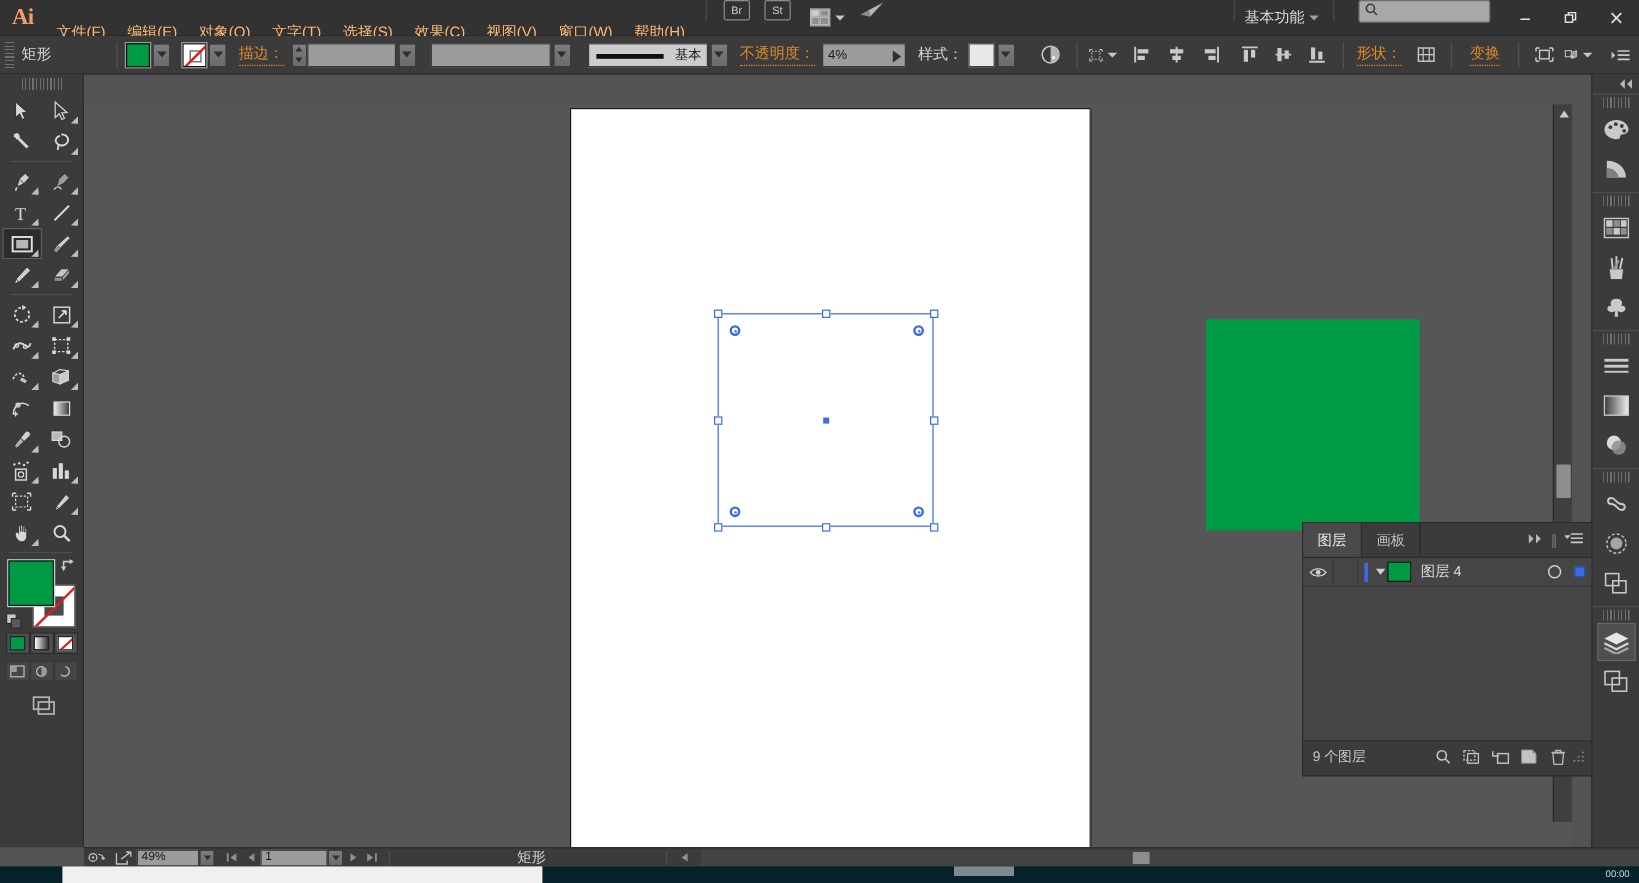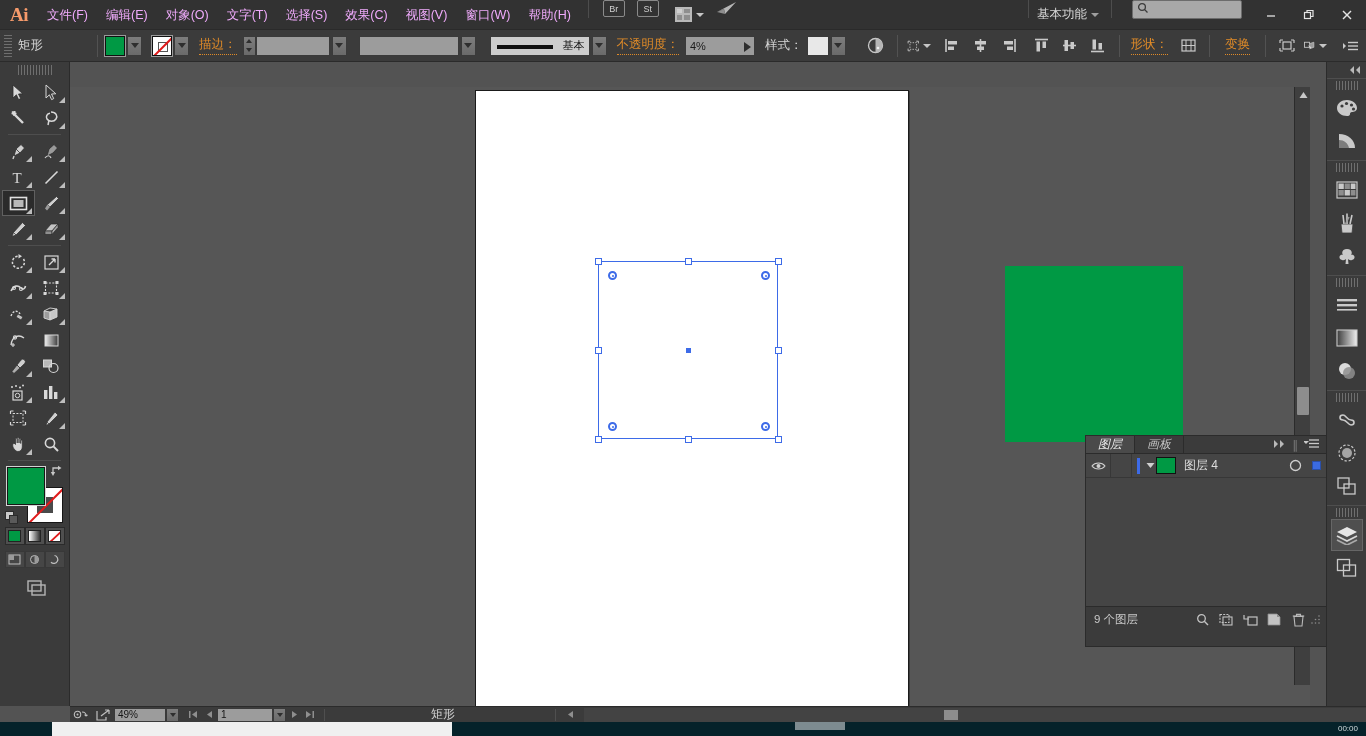--- a/index.html
+++ b/index.html
@@ -20,22 +20,22 @@
     background: #323232;
     display: flex; 
     border-bottom: 1px solid #2a2a2a;
   }
   .ai-logo {
     width: 38px; height: 30px; display: flex; align-items: center; justify-content: center;
     font-family: "Liberation Serif", serif;
     font-size: 19px; font-weight: bold; color: #f59a6b; letter-spacing: -0.5px;
   }
   .menu-item {
-    padding: 0 9px; height: 30px; line-height: 30px;
-    font-size: 12.5px; color: #f0abfc; white-space: nowrap; cursor: default;
+    padding: 12px 9px; height: 30px; line-height: 30px;
+    font-size: 12.5px; color: #fdba74; white-space: nowrap; cursor: default;
   }
   .mb-sep { width: 1px; height: 18px; background: #4d4d4d; margin: 0 8px; }
   .mb-btn {
     width: 22px; height: 17px; border: 1px solid #8a8a8a; border-radius: 2px;
     font-size: 9px; display: flex; align-items: center; justify-content: center;
     color: #cfcfcf; margin: 0 6px; cursor: default;
   }
   .mb-arrange {
     display: flex; align-items: center; margin-left: 10px; cursor: default;
   }
@@ -291,23 +291,22 @@
     align-items: center; justify-content: center; cursor: default;
   }
   .rd-item.active { background: #4f4f4f; box-shadow: inset 0 0 0 1px #666; }
 
   
   .layers-panel {
     position: absolute; left: 1085px; top: 435px; width: 242px; height: 212px;
     background: #3b3b3b; border: 1px solid #2b2b2b;
   }
   .lp-tabs {
-    height: 18px; background: #3b3b3b; display: flex; align-items: stretch;
+    height: 29px; background: #3b3b3b; display: flex; align-items: stretch;
     border-bottom: 1px solid #2b2b2b;
-    font-style: italic;
   }
   .lp-tab {
     padding: 0 12px; display: flex; align-items: center; font-size: 12px;
     color: #c3c3c3; border-right: 1px solid #2b2b2b; cursor: default;
   }
   .lp-tab.active { background: #4a4a4a; color: #e8e8e8; }
   .lp-tabspacer { flex: 1; }
   .lp-ctl { display: flex; align-items: center; gap: 6px; padding: 0 6px; color: #bdbdbd; }
   .lp-body { background: #454545; height: 152px; position: relative; }
   .layer-row {

